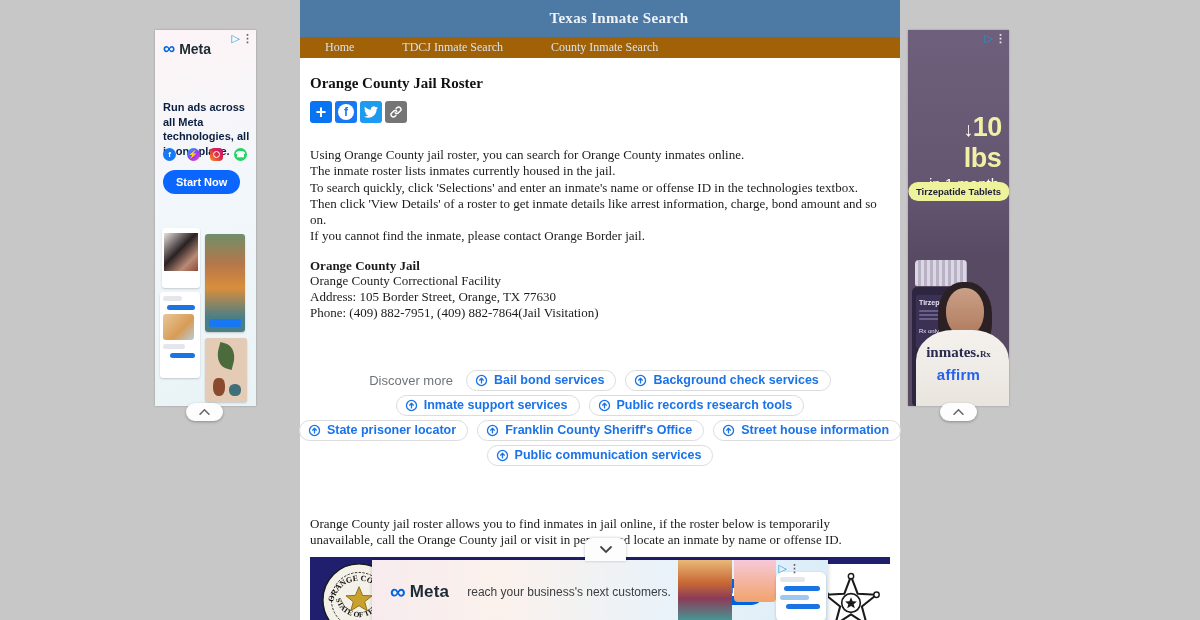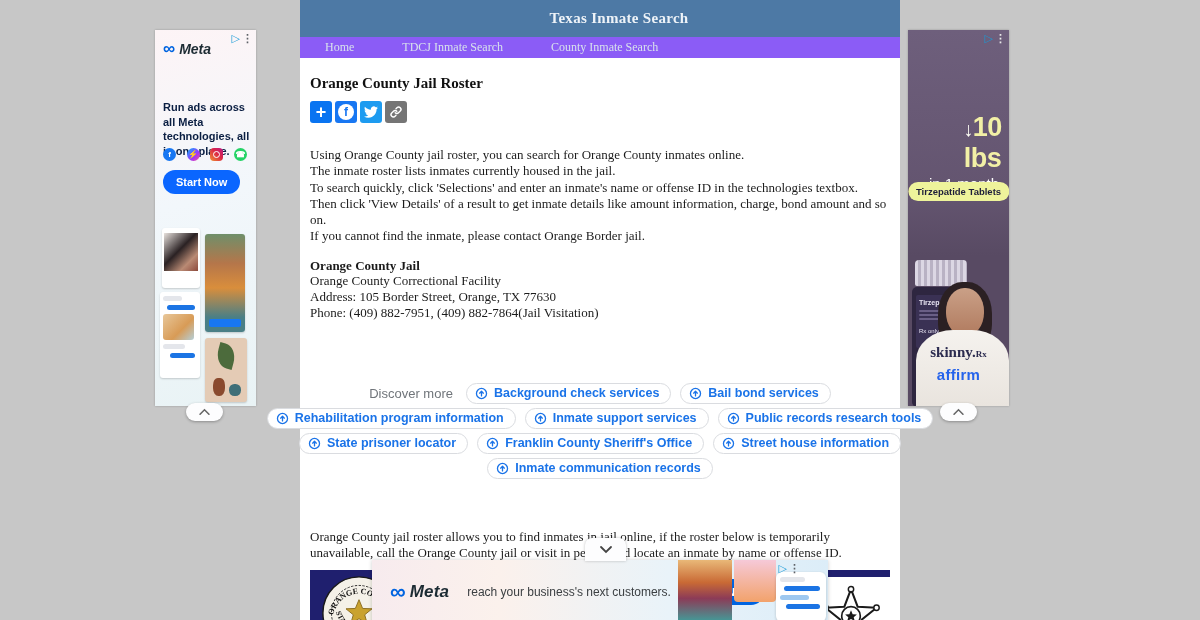--- a/index.html
+++ b/index.html
@@ -7,55 +7,55 @@
   body {
     position:relative;
     background:#c7c7c7;
     font-family:"Liberation Serif", serif;
     overflow:hidden;
   }
   
   .content-col { position:absolute; left:300px; top:0; width:600px; height:620px; background:#fff; }
   .site-header { height:37px; background:#4d79a5; display:flex; align-items:center; justify-content:center;padding-left:38px; }
   .site-title { color:#eef3f8; font-size:15px; font-weight:bold; letter-spacing:.3px; }
-  .site-nav { height:21px; background:#8b5cf6; display:flex; align-items:center; gap:48px; padding-left:25px; }
+  .site-nav { height:21px; background:#a16207; display:flex; align-items:center; gap:48px; padding-left:25px; }
   .nav-item { color:#d8e2ec; font-size:12px; cursor:pointer; }
   .article { padding:0 10px; position:relative; }
   .page-title { margin-top:17px; font-size:15px; font-weight:bold; color:#111; }
   .share-row { margin-top:9px; display:flex; gap:3px; }
   .share-btn { width:22px; height:22px; border-radius:3px; display:flex; align-items:center; justify-content:center; cursor:pointer; }
   .share-plus { background:#0974f1; color:#fff; font-family:"Liberation Sans",sans-serif; font-size:18px; font-weight:bold; line-height:1; }
   .share-fb { background:#1877f2; }
   .fb-circle { width:16px; height:16px; background:#fff; border-radius:50%; display:flex; align-items:center; justify-content:center; color:#1877f2; font-family:"Liberation Sans",sans-serif; font-weight:bold; font-size:12px; }
   .share-tw { background:#1d9bf0; }
   .share-link { background:#757575; }
   .intro { margin-top:24px; font-size:13px; line-height:16.3px; color:#1b1b1b; }
   .jail-info { margin-top:13px; font-size:13px; line-height:15.6px; color:#1b1b1b; }
   .jail-name { font-weight:bold; }
   
-  .discover { margin-top:63px; text-align:center; font-family:"Liberation Sans",sans-serif; }
+  .discover { margin-top:50px; text-align:center; font-family:"Liberation Sans",sans-serif; }
   .chip-row { display:flex; justify-content:center; align-items:center; gap:9px; margin-bottom:4px; }
   .discover-label { color:#70757a; font-size:13px; margin-right:4px; }
   .chip { display:inline-flex; align-items:center; gap:6px; border:1px solid #dadce0; border-radius:14px;
           padding:2px 11px 3px 8px; color:#1a73e8; font-size:12.5px; font-weight:bold; background:#fff; cursor:pointer; white-space:nowrap; }
   .chip svg { flex:0 0 auto; }
   .roster-note { margin-top:50px; font-size:13px; line-height:16px; color:#1b1b1b; }
   
   .embed-banner { position:relative; margin-top:9px; height:92px; background:#1f1f6e; }
   .county-seal { position:absolute; left:11px; top:5px; width:76px; height:76px; }
   .sheriff-box { position:absolute; right:0; top:7px; width:78px; height:78px; background:#fff; display:flex; align-items:center; justify-content:center; }
   
   .anchor-tab { position:absolute; left:585px; top:538px; width:41px; height:23px; background:#fdfdfe; border-radius:7px 7px 0 0;
                 box-shadow:0 0 3px rgba(0,0,0,.25); display:flex; align-items:center; justify-content:center; cursor:pointer; z-index:6; }
   .anchor-ad { position:absolute; left:372px; top:560px; width:456px; height:64px; z-index:5;
                background:linear-gradient(90deg,#f7ebee 0%,#fbf1ec 28%,#e9f3f9 65%,#dcedf8 100%);
                box-shadow:0 0 4px rgba(0,0,0,.2); display:flex; align-items:center; font-family:"Liberation Sans",sans-serif; overflow:hidden; }
   .meta-logo { display:flex; align-items:center; gap:4px; }
   .meta-inf { color:#0064e0; font-weight:bold; }
-  .meta-word { color:#1c2b33; font-weight:bold;font-style:italic; }
+  .meta-word { color:#1c2b33; font-weight:bold; }
   .anchor-ad .meta-logo { margin-left:18px; }
   .anchor-ad .meta-inf { font-size:22px; }
   .anchor-ad .meta-word { font-size:17px; letter-spacing:.2px; }
   .anchor-text { margin-left:18px; font-size:12px; color:#3c4043; line-height:16px; }
   .startnow-btn { margin-left:14px; background:#0064e0; color:#fff; border:none; border-radius:15px;
                   padding:7px 14px; font-size:11px; font-weight:bold; font-family:"Liberation Sans",sans-serif; cursor:pointer; white-space:nowrap; }
   .anchor-imgs { position:relative; flex:1; height:100%; }
   .anchor-photo { position:absolute; right:96px; top:0; width:54px; height:100%;
                   background:linear-gradient(180deg,#e9b878 0%,#c96a35 35%,#8c3b57 60%,#3aa6a0 100%); }
   .anchor-story { position:absolute; right:52px; top:0; width:42px; height:42px; background:linear-gradient(180deg,#f6c9d8,#f2a26b); border-radius:0 0 4px 4px; }
@@ -158,62 +158,55 @@
             <path d="M10.6 13.4a4 4 0 005.7 0l3-3a4 4 0 00-5.7-5.7l-1.6 1.6"></path>
             <path d="M13.4 10.6a4 4 0 00-5.7 0l-3 3a4 4 0 005.7 5.7l1.6-1.6"></path>
           </svg>
       </div>
     </div>
 
     <div class="intro">
       <div>Using Orange County jail roster, you can search for Orange County inmates online.</div>
       <div>The inmate roster lists inmates currently housed in the jail.</div>
       <div>To search quickly, click 'Selections' and enter an inmate's name or offense ID in the technologies textbox.</div>
-      <div>Then click 'View Details' of a result to get inmate details like amount information, charge, bond amount and so on.</div>
+      <div>Then click 'View Details' of a roster to get inmate details like arrest information, charge, bond amount and so on.</div>
       <div>If you cannot find the inmate, please contact Orange Border jail.</div>
     </div>
 
     <div class="jail-info">
       <div class="jail-name">Orange County Jail</div>
       <div>Orange County Correctional Facility</div>
       <div>Address: 105 Border Street, Orange, TX 77630</div>
       <div>Phone: (409) 882-7951, (409) 882-7864(Jail Visitation)</div>
     </div>
 
     <div class="discover">
       <div class="chip-row">
         <span class="discover-label">Discover more</span>
         <span class="chip">
             <svg width="13" height="13" viewBox="0 0 16 16" fill="none" stroke="#1a73e8" stroke-width="1.6">
               <circle cx="8" cy="8" r="6.2"></circle>
               <path d="M8 11V5.6M5.7 7.6L8 5.3l2.3 2.3" stroke-linecap="round" stroke-linejoin="round"></path>
             </svg>
+            <span>Bail bond services</span>
+          </span>
+        <span class="chip">
+            <svg width="13" height="13" viewBox="0 0 16 16" fill="none" stroke="#1a73e8" stroke-width="1.6">
+              <circle cx="8" cy="8" r="6.2"></circle>
+              <path d="M8 11V5.6M5.7 7.6L8 5.3l2.3 2.3" stroke-linecap="round" stroke-linejoin="round"></path>
+            </svg>
             <span>Background check services</span>
           </span>
-        <span class="chip">
-            <svg width="13" height="13" viewBox="0 0 16 16" fill="none" stroke="#1a73e8" stroke-width="1.6">
-              <circle cx="8" cy="8" r="6.2"></circle>
-              <path d="M8 11V5.6M5.7 7.6L8 5.3l2.3 2.3" stroke-linecap="round" stroke-linejoin="round"></path>
-            </svg>
-            <span>Bail bond services</span>
-          </span>
       </div>
       <div class="chip-row">
         <span class="chip">
             <svg width="13" height="13" viewBox="0 0 16 16" fill="none" stroke="#1a73e8" stroke-width="1.6">
               <circle cx="8" cy="8" r="6.2"></circle>
               <path d="M8 11V5.6M5.7 7.6L8 5.3l2.3 2.3" stroke-linecap="round" stroke-linejoin="round"></path>
             </svg>
-            <span>Rehabilitation program information</span>
-          </span>
-        <span class="chip">
-            <svg width="13" height="13" viewBox="0 0 16 16" fill="none" stroke="#1a73e8" stroke-width="1.6">
-              <circle cx="8" cy="8" r="6.2"></circle>
-              <path d="M8 11V5.6M5.7 7.6L8 5.3l2.3 2.3" stroke-linecap="round" stroke-linejoin="round"></path>
-            </svg>
             <span>Inmate support services</span>
           </span>
         <span class="chip">
             <svg width="13" height="13" viewBox="0 0 16 16" fill="none" stroke="#1a73e8" stroke-width="1.6">
               <circle cx="8" cy="8" r="6.2"></circle>
               <path d="M8 11V5.6M5.7 7.6L8 5.3l2.3 2.3" stroke-linecap="round" stroke-linejoin="round"></path>
             </svg>
             <span>Public records research tools</span>
           </span>
       </div>
@@ -239,21 +232,21 @@
             </svg>
             <span>Street house information</span>
           </span>
       </div>
       <div class="chip-row">
         <span class="chip">
             <svg width="13" height="13" viewBox="0 0 16 16" fill="none" stroke="#1a73e8" stroke-width="1.6">
               <circle cx="8" cy="8" r="6.2"></circle>
               <path d="M8 11V5.6M5.7 7.6L8 5.3l2.3 2.3" stroke-linecap="round" stroke-linejoin="round"></path>
             </svg>
-            <span>Inmate communication records</span>
+            <span>Public communication services</span>
           </span>
       </div>
     </div>
 
     <div class="roster-note">Orange County jail roster allows you to find inmates in jail online, if the roster below is temporarily unavailable, call the Orange County jail or visit in person and locate an inmate by name or offense ID.</div>
 
     <div class="embed-banner">
       <svg class="county-seal" viewBox="0 0 80 80">
         <circle cx="40" cy="40" r="38" fill="#f4f1e8" stroke="#1a1a1a" stroke-width="1.5"></circle>
         <circle cx="40" cy="40" r="29" fill="none" stroke="#2a2a2a" stroke-width="1" stroke-dasharray="2.5 1.5"></circle>
@@ -381,21 +374,21 @@
           <div class="bl-line" style="width:60%;"></div>
         </div>
         <div class="bl-rx">Rx only</div>
       </div>
     </div>
   </div>
   <div class="woman">
     <div class="hair"></div>
     <div class="face"></div>
     <div class="coat"></div>
-    <div class="brand-skinny"><span>skinny.</span><span class="rx">Rx</span></div>
+    <div class="brand-skinny"><span>inmates.</span><span class="rx">Rx</span></div>
     <div class="brand-affirm">affirm</div>
   </div>
 </div>
 <div class="side-tab right-tab">
   <svg width="13" height="8" viewBox="0 0 14 9" fill="none" stroke="#666" stroke-width="1.8" stroke-linecap="round">
       <path d="M2 7l5-5 5 5"></path>
     </svg>
 </div>
 
 </body></html>

